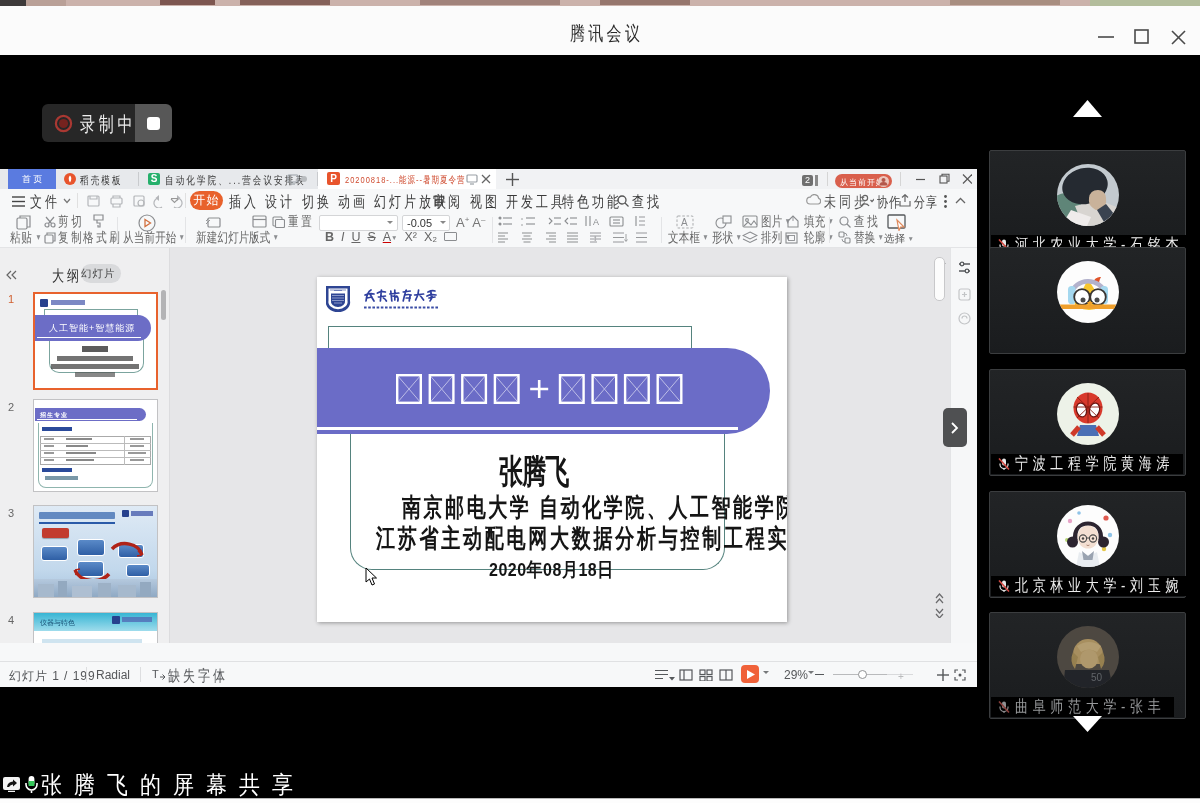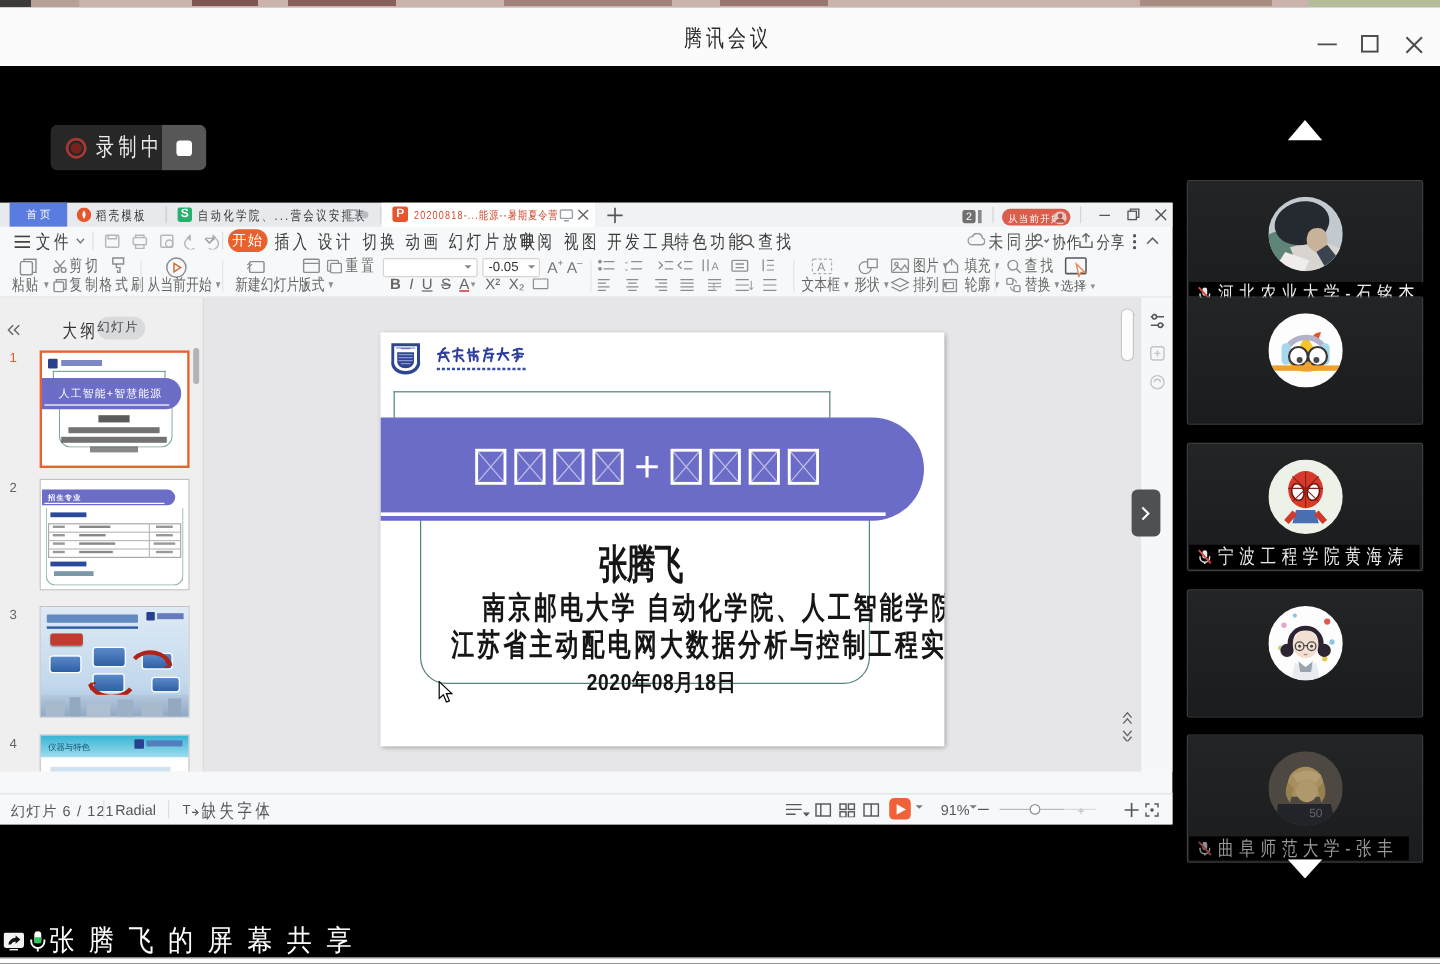--- a/index.html
+++ b/index.html
@@ -539,21 +539,21 @@
   </div>
 
   <div class="abs" style="left:943px;top:239px;width:24px;height:39px;background:#4f5052;border-radius:5px;color:#fff;">
       <svg style="position:absolute;left:7px;top:13px;" width="9" height="14" fill="none" stroke="#fff" stroke-width="1.8">
         <path d="M2 2 l5 5 -5 5"></path>
       </svg>
     </div>
 
 
   <div class="abs" id="statusbar" style="left:0;top:492px;width:977px;height:26px;background:#f7f8f9;border-top:1px solid #e0e1e3;font-size:12px;color:#55575a;">
-    <div class="abs" style="left:9px;top:6px;letter-spacing:.08em;">幻灯片 6 / 121</div>
+    <div class="abs" style="left:9px;top:6px;letter-spacing:.08em;">幻灯片 1 / 199</div>
     <div class="abs" style="left:86px;top:5px;width:1px;height:15px;background:#dddee0;"></div>
     <div class="abs" style="left:96px;top:6px;">Radial</div>
     <div class="abs" style="left:140px;top:5px;width:1px;height:15px;background:#dddee0;"></div>
     <svg class="abs" style="left:152px;top:6px;" width="14" height="12">
         <text x="0" y="10" font-size="11" fill="#55575a">T</text>
         <path d="M8 9 h5 M10.5 6.5 l2.5 2.5 -2.5 2.5" fill="none" stroke="#55575a" stroke-width="1"></path>
       </svg>
     <div class="abs cj sy" style="left:168px;top:6px;">缺失字体</div>
     <svg class="abs" style="left:655px;top:7px;" width="20" height="12" fill="none" stroke="#55585b" stroke-width="1.2">
         <path d="M0 1.5 h13 M0 5.5 h13 M0 9.5 h8"></path>
@@ -572,21 +572,21 @@
     <svg class="abs" style="left:719px;top:7px;" width="14" height="12" fill="none" stroke="#55585b" stroke-width="1.2">
         <rect x="1" y="1" width="12" height="10"></rect>
         <line x1="7" y1="1" x2="7" y2="11"></line>
       </svg>
     <div class="abs" style="left:741px;top:3px;width:18px;height:18px;background:#f06139;border-radius:4px;">
         <svg style="position:absolute;left:6px;top:4.5px;" width="8" height="9">
           <polygon points="0,0 8,4.5 0,9" fill="#fff"></polygon>
         </svg>
       </div>
     <span class="abs" style="left:763px;top:9px;width:0;height:0;border:3.5px solid transparent;border-top-color:#76787a;"></span>
-    <div class="abs" style="left:784px;top:6px;">91%</div>
+    <div class="abs" style="left:784px;top:6px;">29%</div>
     <span class="abs" style="left:808px;top:9px;width:0;height:0;border:3.5px solid transparent;border-top-color:#76787a;"></span>
     <div class="abs" style="left:815px;top:11.5px;width:9px;height:1.6px;background:#55585b;"></div>
     <div class="abs" style="left:833px;top:12px;width:54px;height:1px;background:#b9babc;"></div>
     <div class="abs" style="left:858px;top:7.5px;width:9px;height:9px;background:#fff;border:1px solid #909294;border-radius:50%;"></div>
     <div class="abs" style="left:887px;top:12px;width:26px;height:1px;background:#d9dadc;"></div>
     <div class="abs" style="left:898px;top:9px;color:#b9babc;font-size:10px;">+</div>
     <svg class="abs" style="left:937px;top:7px;" width="12" height="12" stroke="#55585b" stroke-width="1.4">
         <line x1="6" y1="0" x2="6" y2="12"></line>
         <line x1="0" y1="6" x2="12" y2="6"></line>
       </svg>
@@ -691,20 +691,26 @@
     <circle cx="15.5" cy="37" r="5.5" fill="#2c2430"></circle>
         <circle cx="46.5" cy="37" r="5.5" fill="#2c2430"></circle>
     <circle cx="26" cy="33.5" r="3.6" fill="none" stroke="#4a4a4a" stroke-width="1.1"></circle>
     <circle cx="36" cy="33.5" r="3.6" fill="none" stroke="#4a4a4a" stroke-width="1.1"></circle>
     <line x1="29.5" y1="33" x2="32.5" y2="33" stroke="#4a4a4a" stroke-width="1"></line>
     <circle cx="26" cy="33.5" r="1.2" fill="#444"></circle>
         <circle cx="36" cy="33.5" r="1.2" fill="#444"></circle>
     <path d="M29.5 40 q1.5 1.2 3 0" fill="none" stroke="#b08a7a" stroke-width="1"></path>
   </g>
     </svg>
+  <div class="nm"><svg class="mi" width="14" height="14" viewBox="0 0 14 14">
+        <rect x="5" y="1.5" width="4" height="7" rx="2" fill="#e8e8e8"></rect>
+        <path d="M3 6.5 v1 a4 4 0 0 0 8 0 v-1" fill="none" stroke="#e8e8e8" stroke-width="1.2"></path>
+        <line x1="7" y1="11.5" x2="7" y2="13" stroke="#e8e8e8" stroke-width="1.2"></line>
+        <line x1="2" y1="1.5" x2="12" y2="12.5" stroke="#d54941" stroke-width="1.6"></line>
+      </svg><span>北京林业大学-刘玉婉</span></div>
 </div>
 <div class="abs tile" style="top:612px;">
   <svg class="av" style="opacity:.85" width="62" height="62" viewBox="0 0 62 62">
       <defs>
         <clipPath id="c5">
           <circle cx="31" cy="31" r="31"></circle>
         </clipPath>
       </defs>
       <g clip-path="url(#c5)">
     <rect width="62" height="62" fill="#564f47"></rect>

